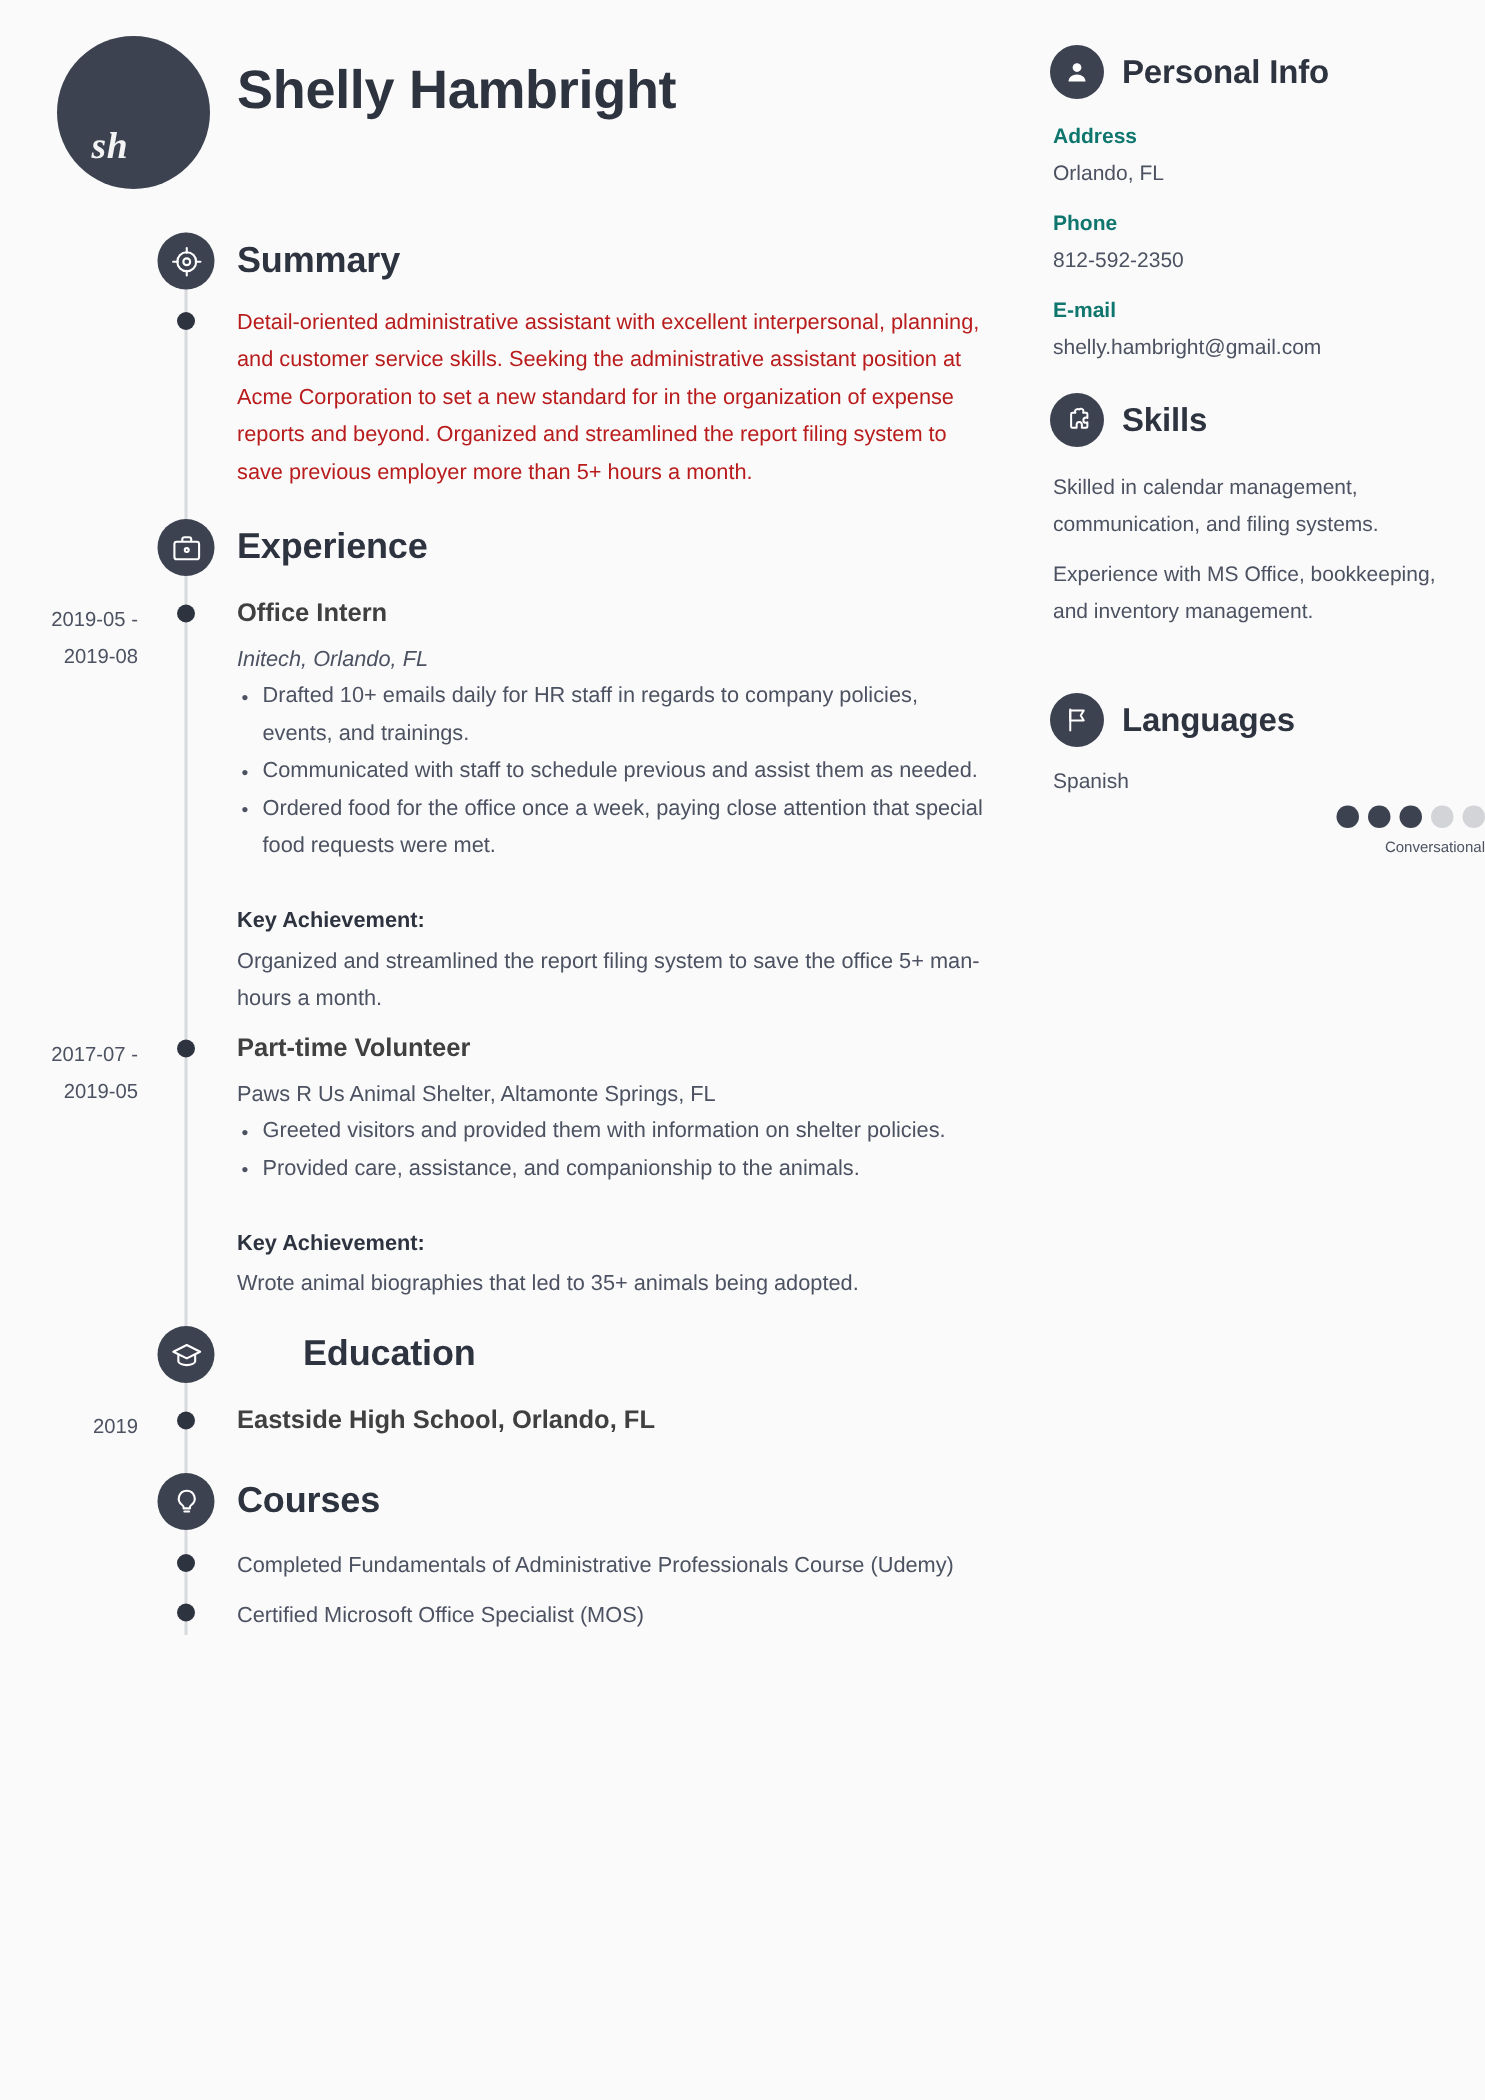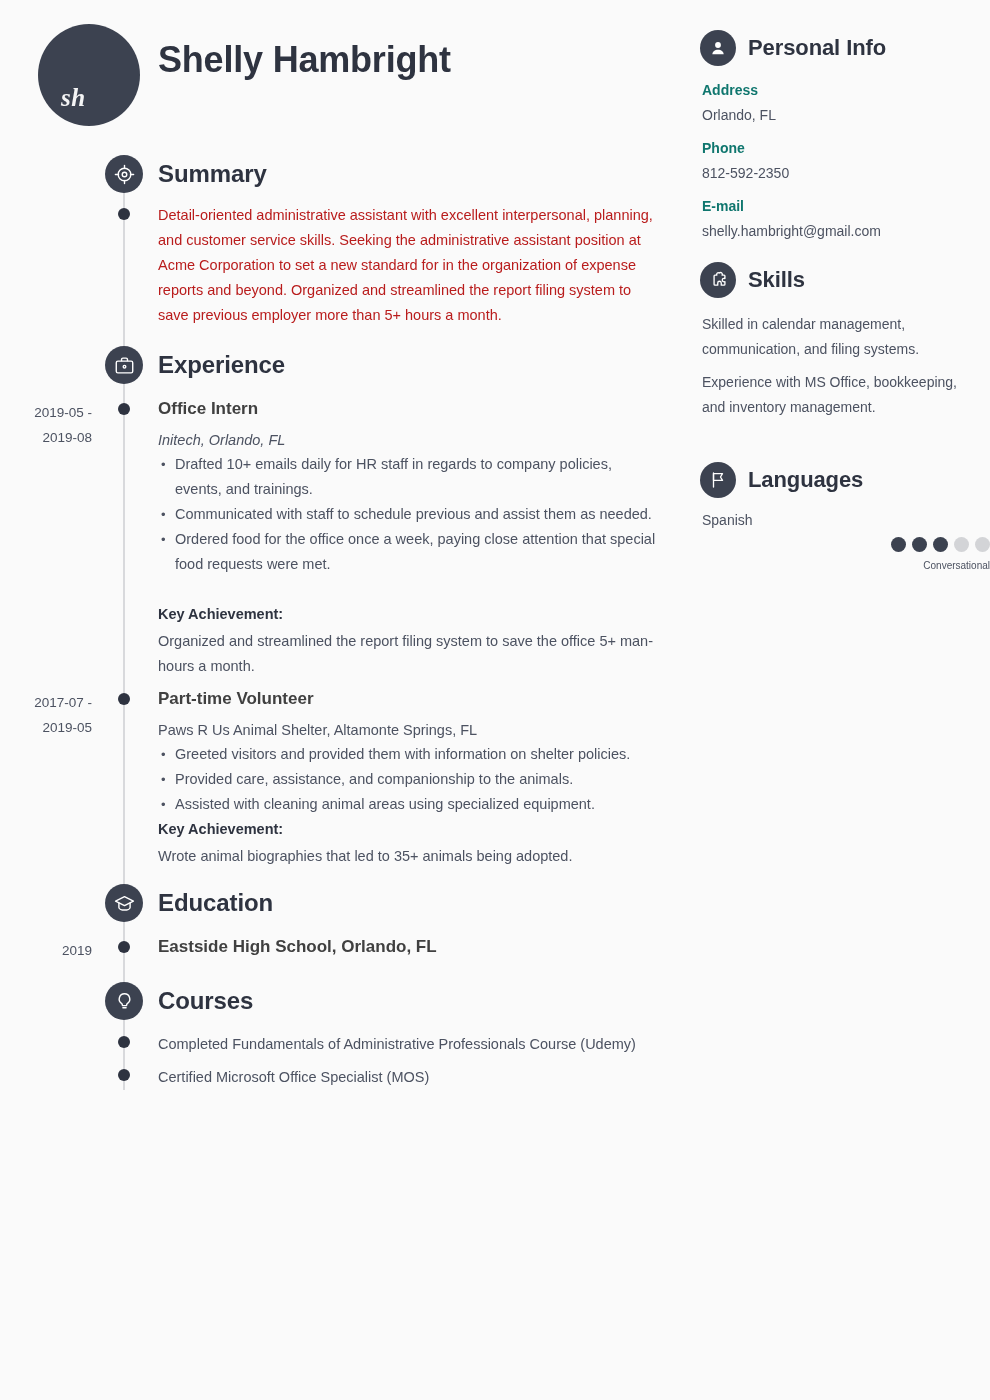--- a/index.html
+++ b/index.html
@@ -328,33 +328,32 @@
     <div class="ka-label" style="top:606px;">Key Achievement:</div>
     <div class="ka-text" style="top:629px;">Organized and streamlined the report filing system to save the office 5+ man-hours a month.</div>
 
     <div class="dot" style="top:693px;"></div>
     <div class="entry-dates" style="top:690px;">2017-07 - 2019-05</div>
     <div class="entry-title" style="top:689px;">Part-time Volunteer</div>
     <div class="entry-sub" style="top:719px;">Paws R Us Animal Shelter, Altamonte Springs, FL</div>
     <ul class="bullets" style="top:742px;">
       <li>Greeted visitors and provided them with information on shelter policies.</li>
       <li>Provided care, assistance, and companionship to the animals.</li>
-      <li>Assisted with cleaning animal areas using specialized equipment.</li>
     </ul>
     <div class="ka-label" style="top:821px;">Key Achievement:</div>
     <div class="ka-text" style="top:844px;">Wrote animal biographies that led to 35+ animals being adopted.</div>
 
     <div class="sec" style="top:884px;">
       <div class="sec-icon">
         <svg width="21" height="21" viewBox="0 0 24 24" fill="none" stroke="#ffffff" stroke-width="1.6" stroke-linejoin="round" stroke-linecap="round">
           <path d="M12 4.2 1.8 9.3 12 14.4l10.2-5.1L12 4.2z"></path>
           <path d="M5.6 11.4v5.1c0 1.6 2.9 3 6.4 3s6.4-1.4 6.4-3v-5.1"></path>
         </svg>
       </div>
-      <div class="sec-title" style="top:5px;">Education</div>
+      <div class="sec-title" style="top:5px;margin-left:44px;">Education</div>
     </div>
     <div class="dot" style="top:941px;"></div>
     <div class="entry-dates" style="top:938px;">2019</div>
     <div class="entry-title" style="top:937px;">Eastside High School, Orlando, FL</div>
 
     <div class="sec" style="top:982px;">
       <div class="sec-icon">
         <svg width="21" height="21" viewBox="0 0 24 24" fill="none" stroke="#ffffff" stroke-width="1.6" stroke-linejoin="round" stroke-linecap="round">
           <path d="M12 3.2a6 6 0 0 0-3.5 10.9c.7.5 1.1 1.3 1.1 2.1v.5h4.8v-.5c0-.8.4-1.6 1.1-2.1A6 6 0 0 0 12 3.2z"></path>
           <line x1="10.2" y1="19.1" x2="13.8" y2="19.1"></line>

